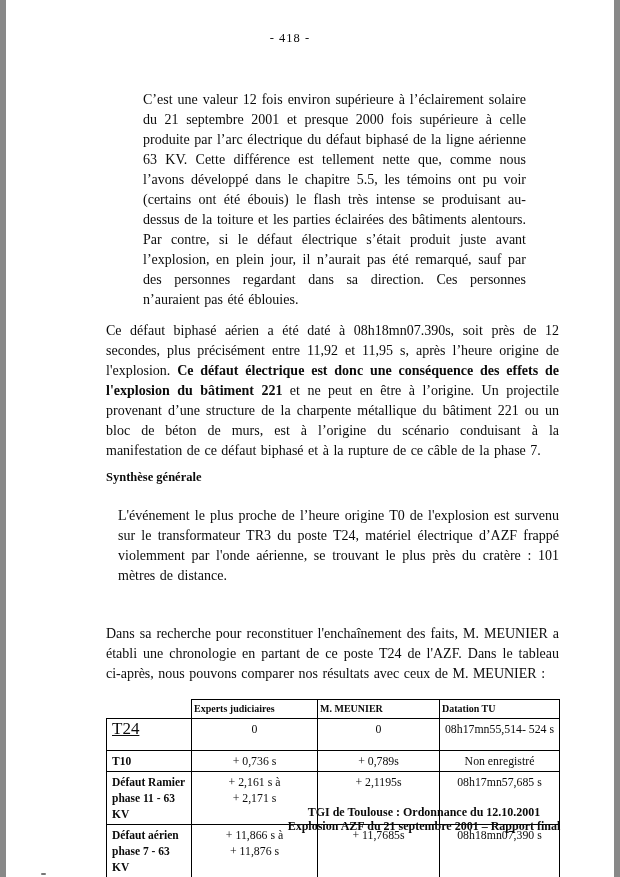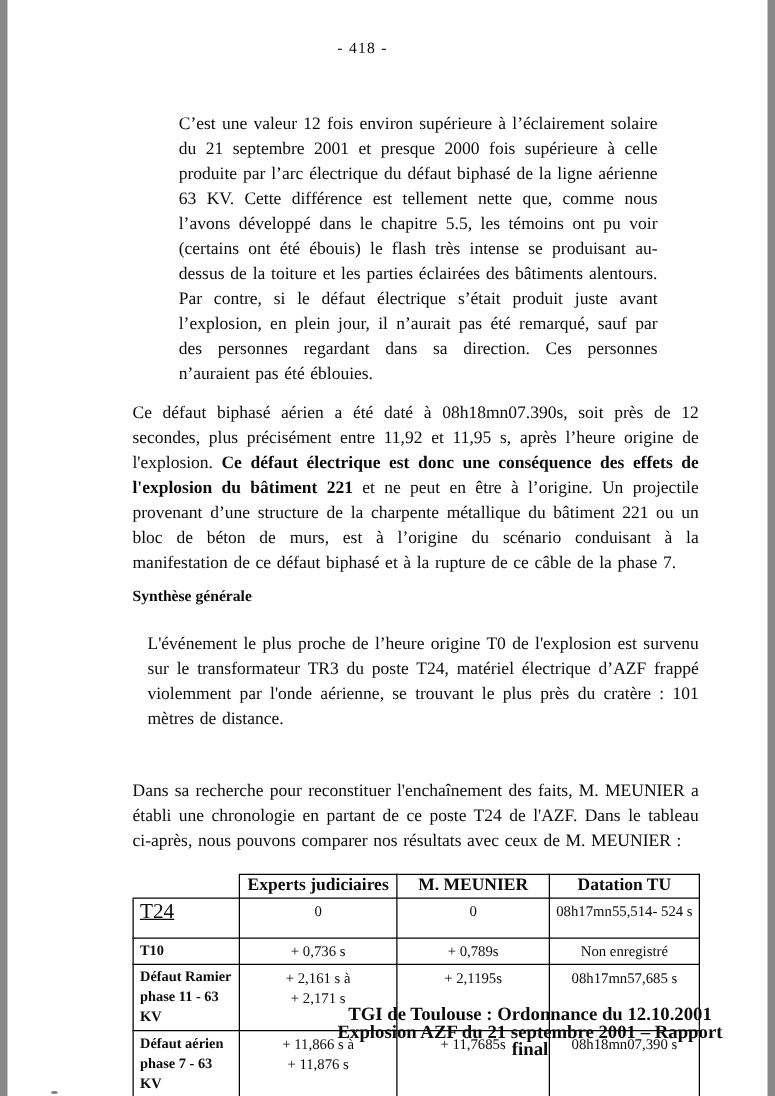--- a/index.html
+++ b/index.html
@@ -62,22 +62,21 @@
     vertical-align: top;
     line-height: 16px;
   }
   .datatable td.no-cell {
     border-top: none;
     border-left: none;
     background: transparent;
   }
   .datatable td.col-header {
     font-weight: bold;
-    text-align: center;
-    font-size: 14px;
+    font-size: 10px;
     padding: 1px 2px;
   }
   .datatable td.row-label {
     font-weight: bold;
     font-size: 11.5px;
     padding-left: 5px;
   }
   .datatable td.row-label.plain { font-weight: normal; font-size: 17px; }
   .datatable td.val { text-align: center; }
   .underlined { text-decoration: underline; }
@@ -85,21 +84,21 @@
   .tall-cell { height: 27px; }
   .dual-cell { height: 32px; }
   .label-bottom { vertical-align: bottom; }
   .footer {
     position: absolute;
     top: 805px;
     left: 250px;
     width: 336px;
     text-align: center;
     font-weight: bold;
-    font-size: 15px;
+    font-size: 12px;
     line-height: 14px;
   }
   .scan-artifact {
     position: absolute;
     left: 35px;
     top: 873px;
     width: 5px;
     height: 2px;
     background: #777;
     border-radius: 1px;

